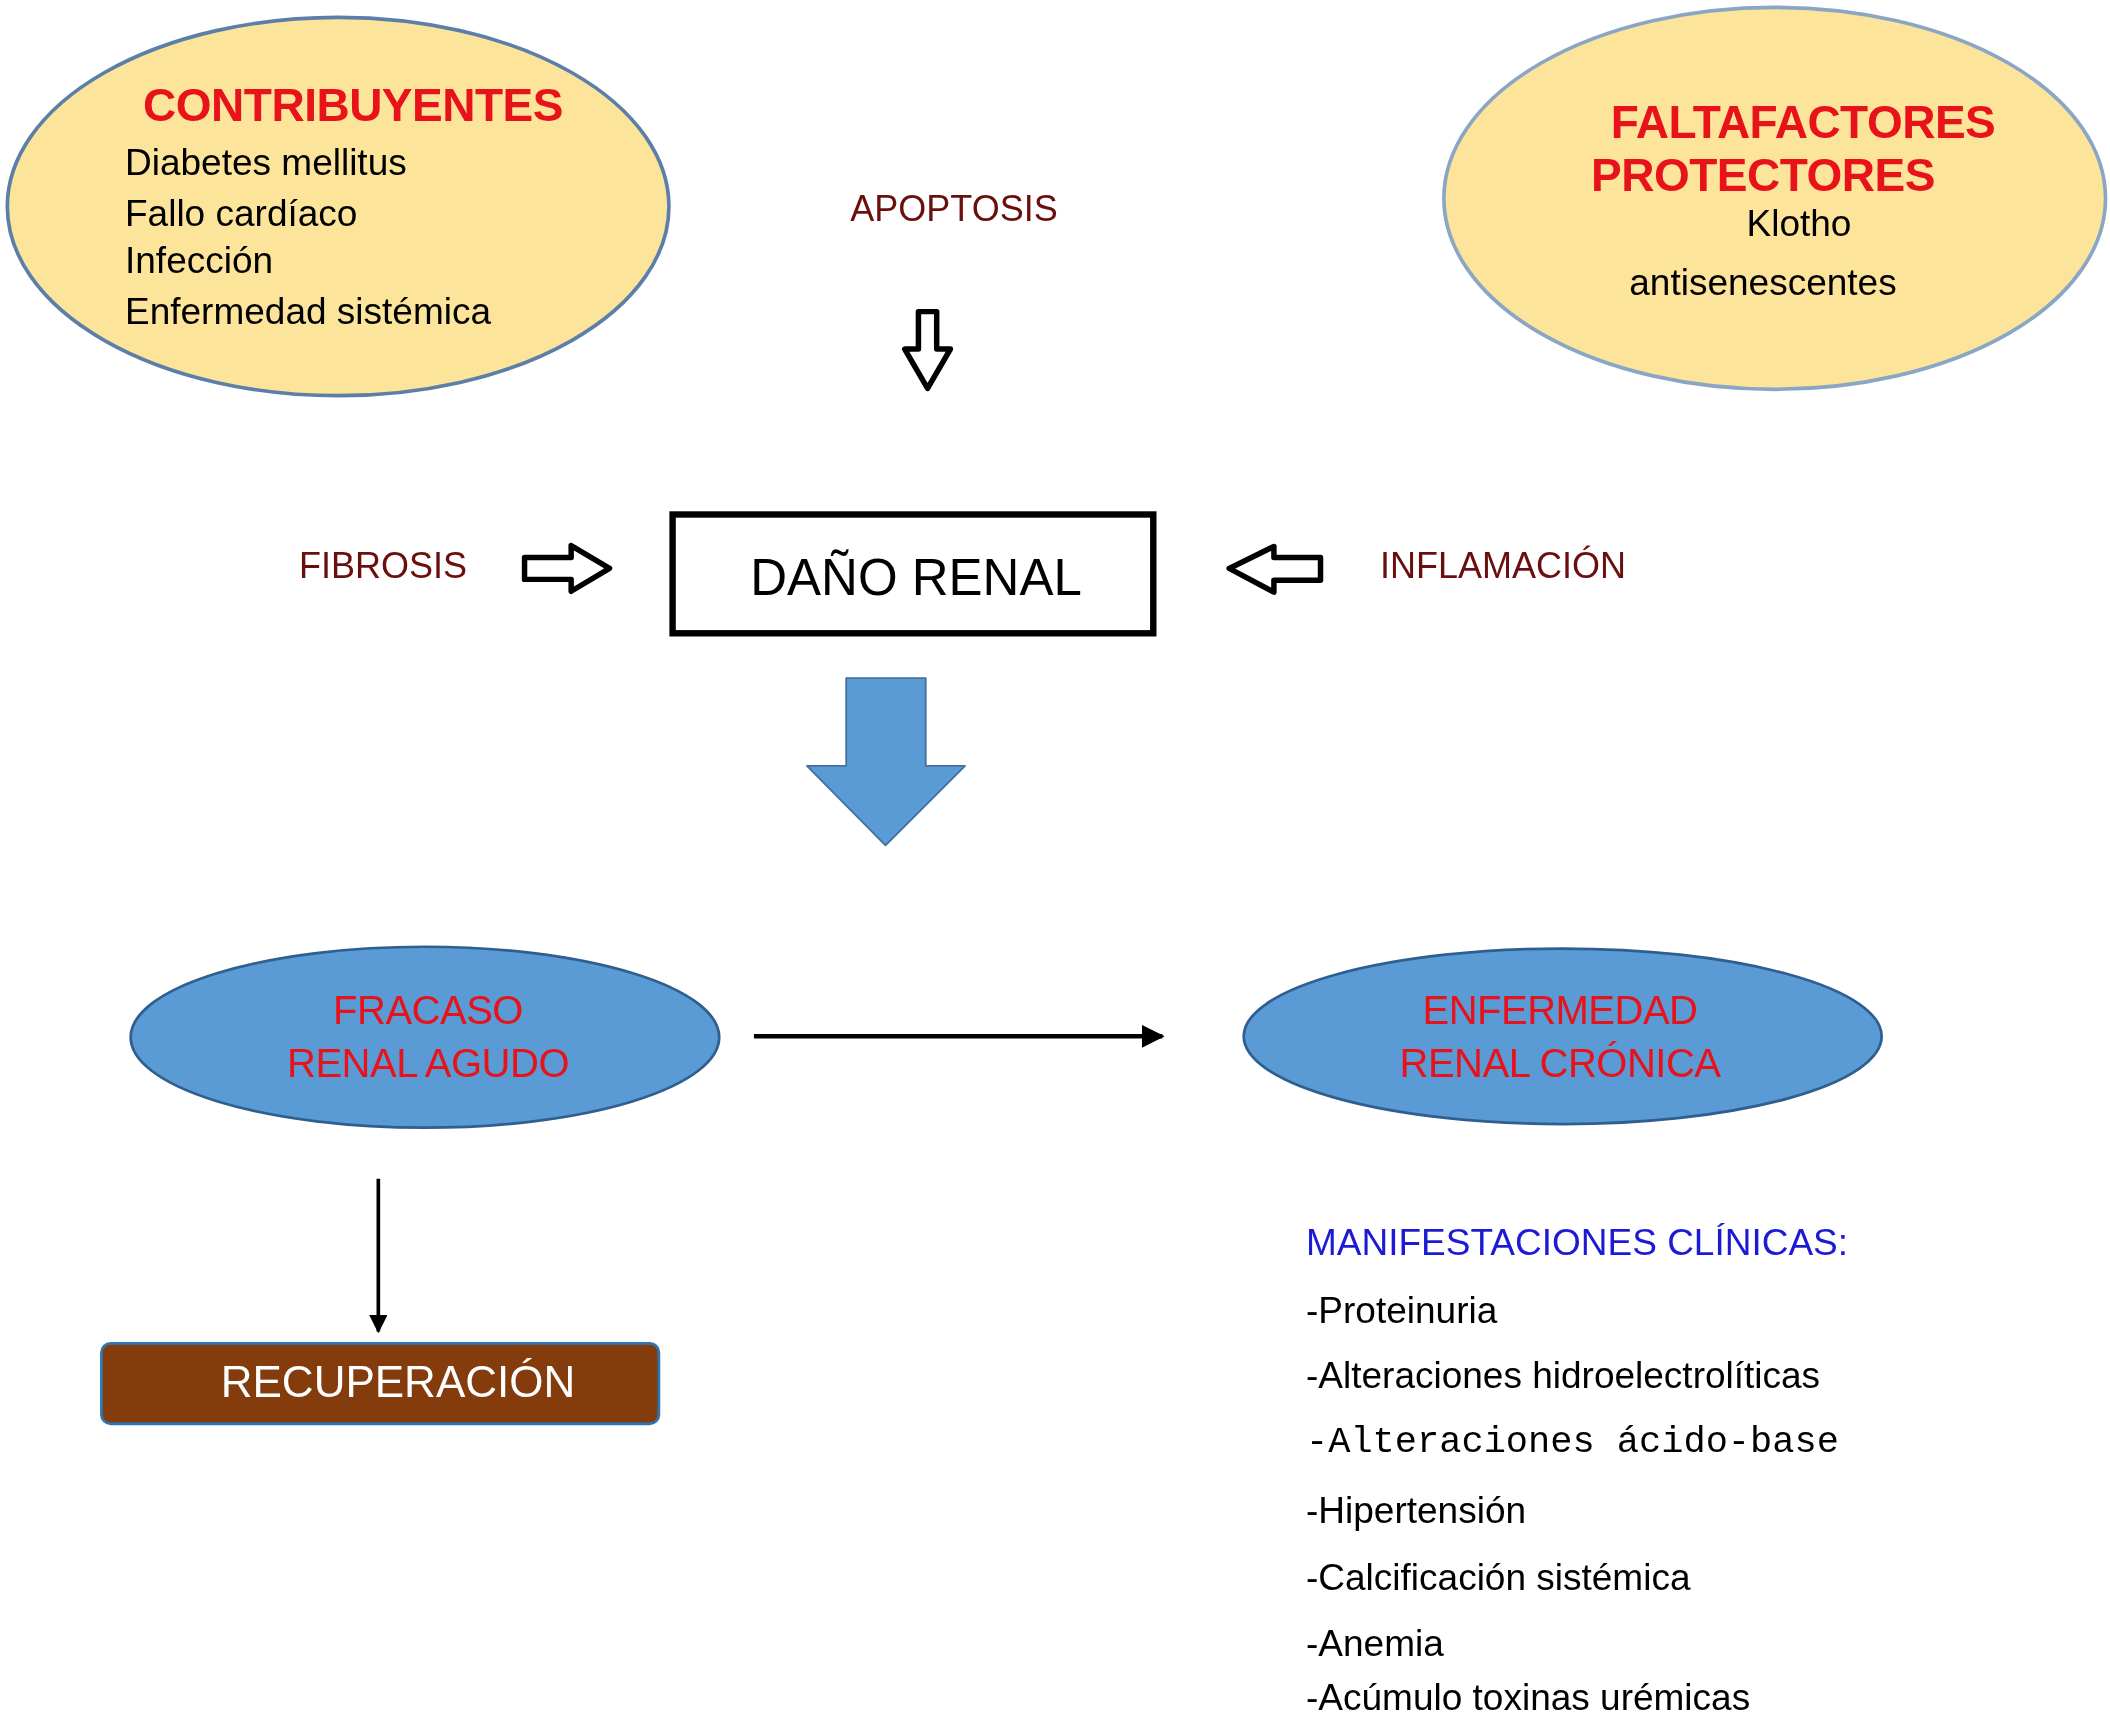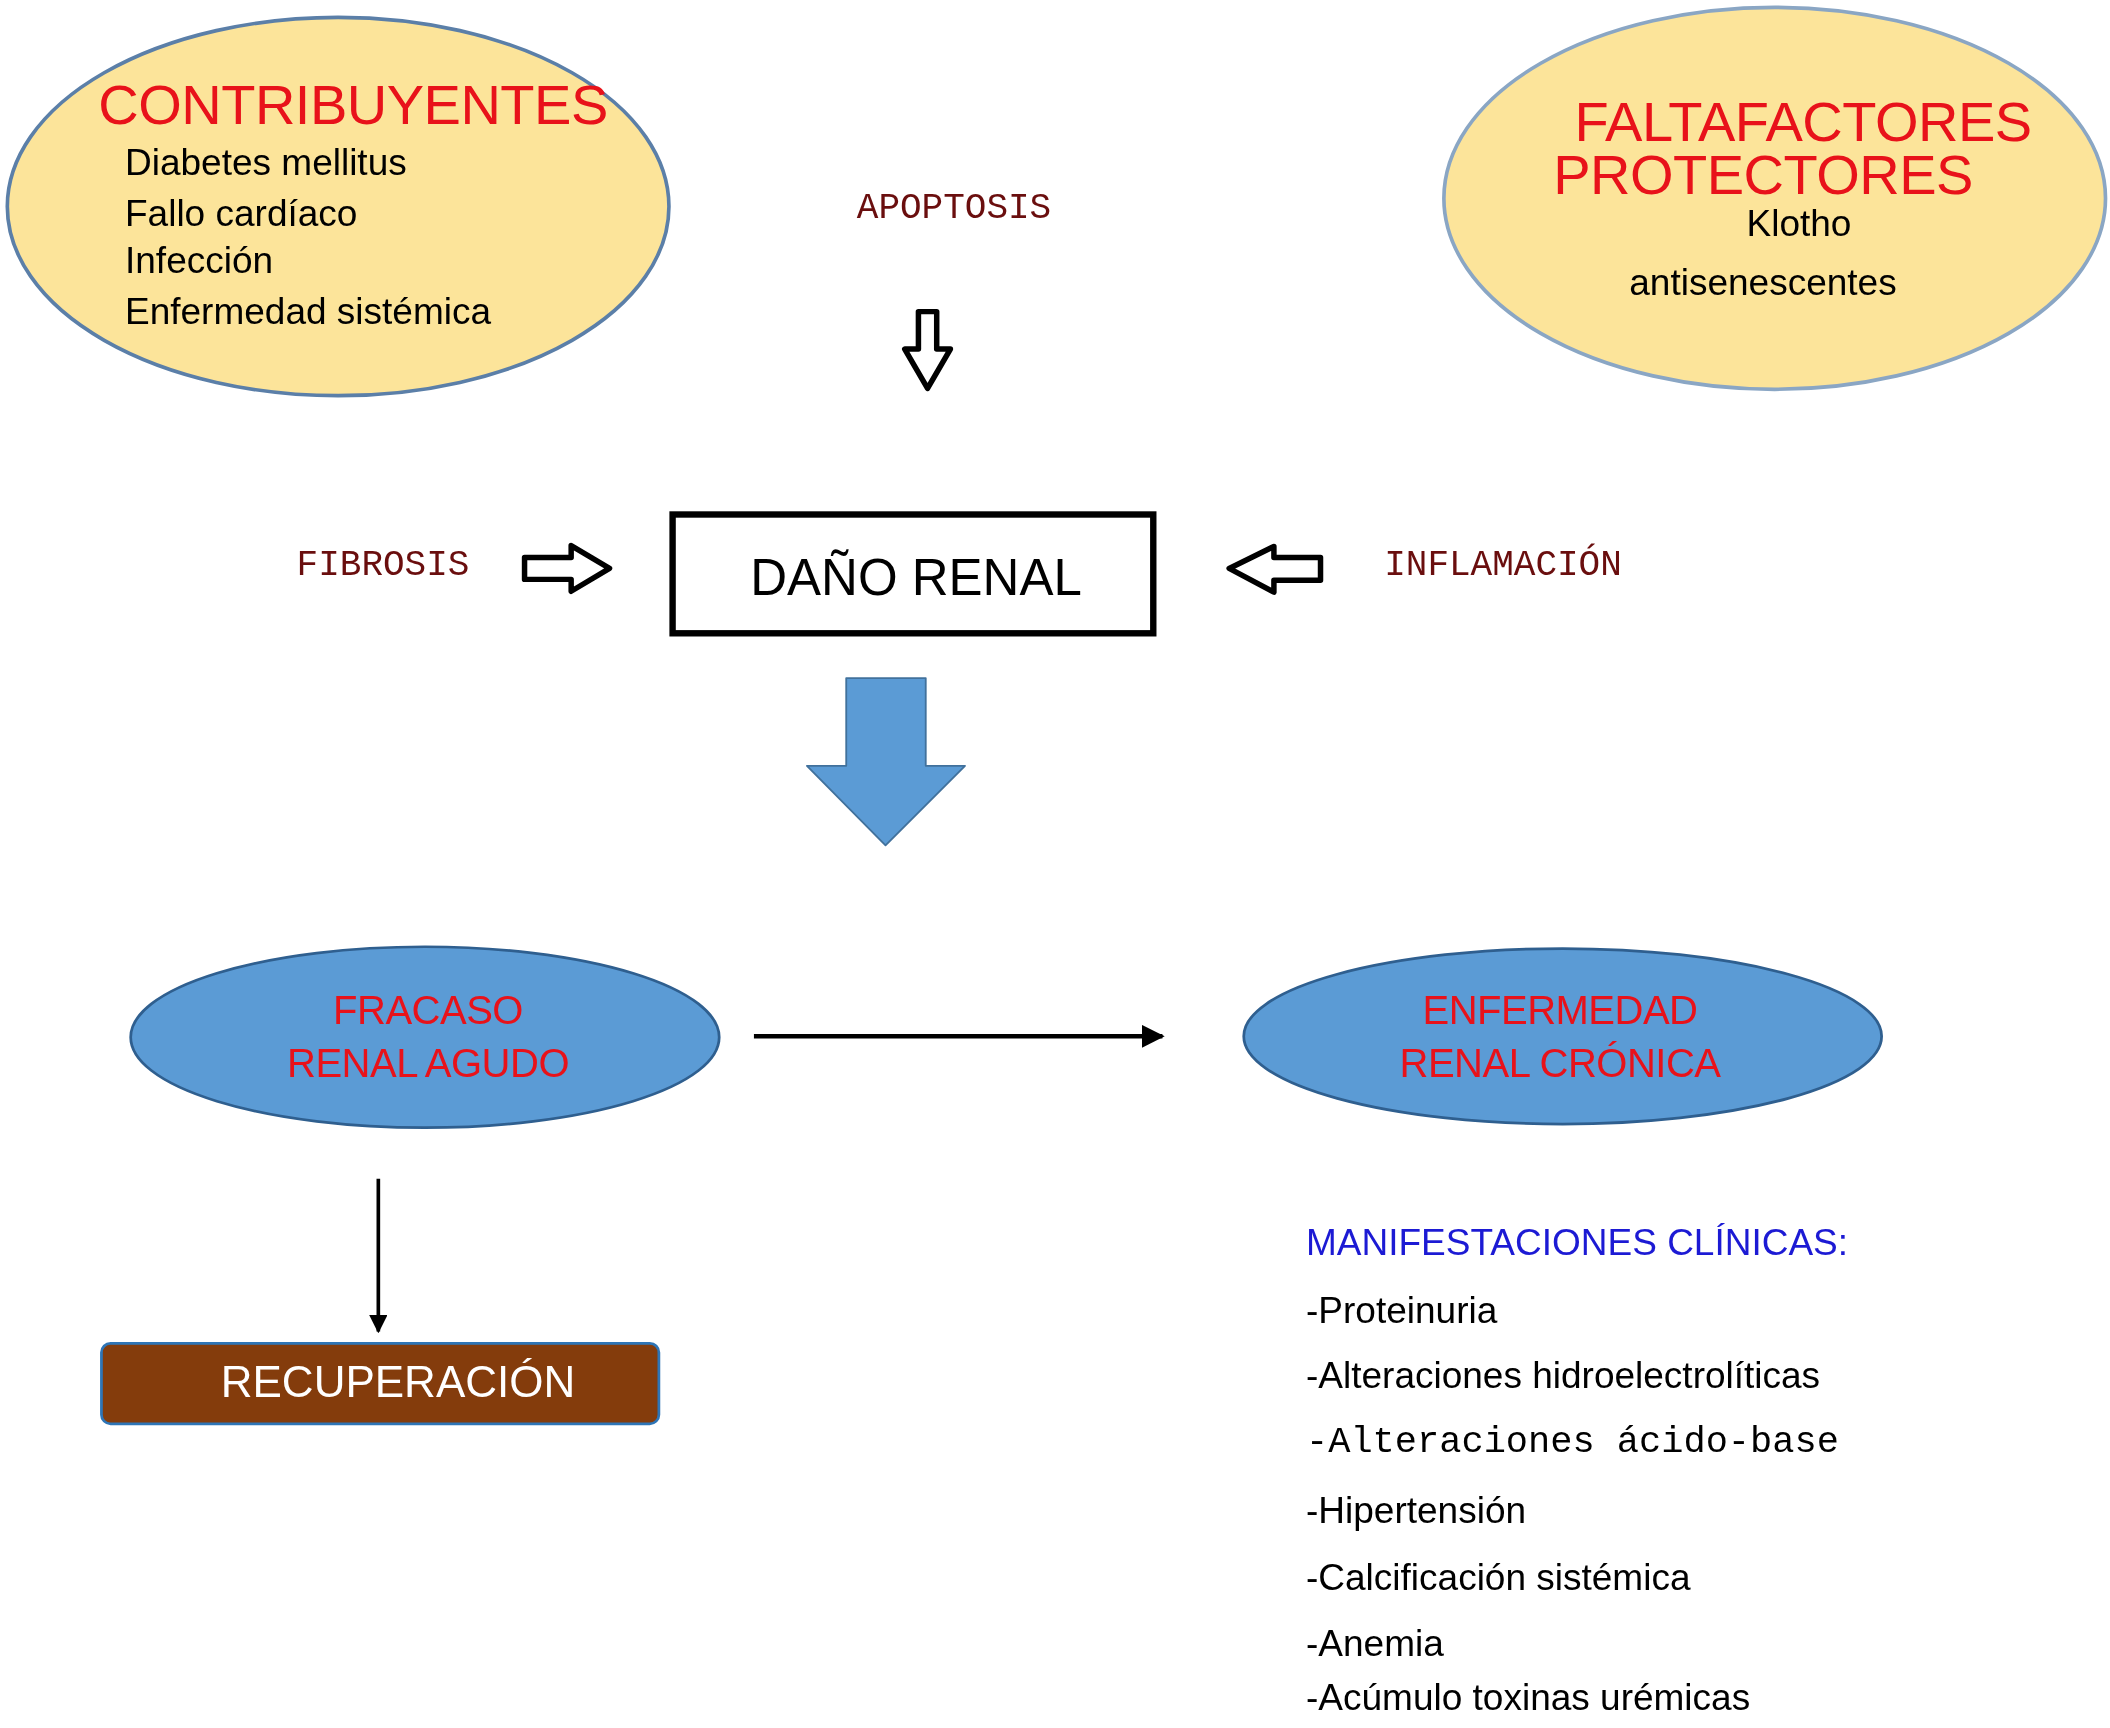--- a/index.html
+++ b/index.html
@@ -2,24 +2,24 @@
 <html style="font-size:14.6px"><head>
 <meta charset="utf-8">
 <style>
   html, body { margin: 0; padding: 0; background: #ffffff; }
   body { width: 2111px; height: 1729px; position: relative; overflow: hidden;
          font-family: "Liberation Sans", "DejaVu Sans", sans-serif; }
   svg.canvas { position: absolute; left: 0; top: 0; width: 2111px; height: 1729px; }
   .t { position: absolute; white-space: nowrap; line-height: 1; }
   .center { transform: translate(-50%, -50%); text-align: center; }
   .red { color: #e8121a; }
-  .maroon { color: #6a0e0e; font-family: Liberation Mono, monospace; }
+  .maroon { color: #6a0e0e; }
   .black { color: #000000; }
   .blue-h { color: #1c1ad4; }
-  .head-l { font-size: 56px; letter-spacing: -0.5px; }
+  .head-l { font-size: 46px; letter-spacing: -0.5px; font-weight: bold; }
   .item-l { font-size: 37px; }
   .label-m { font-size: 36px; }
   .box-label { font-size: 51px; }
   .oval-label { font-size: 40px; letter-spacing: -0.5px; }
   .manif { font-size: 37px; }
   .rec-label { font-size: 44px; color: #ffffff; }
 </style>
 </head>
 <body>
 

